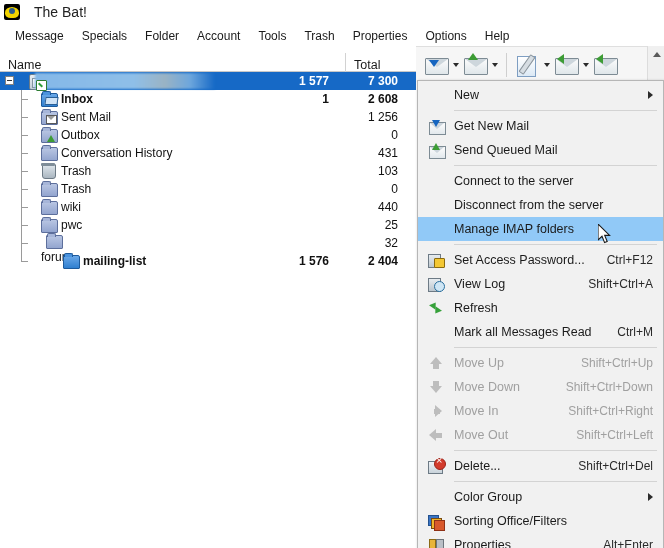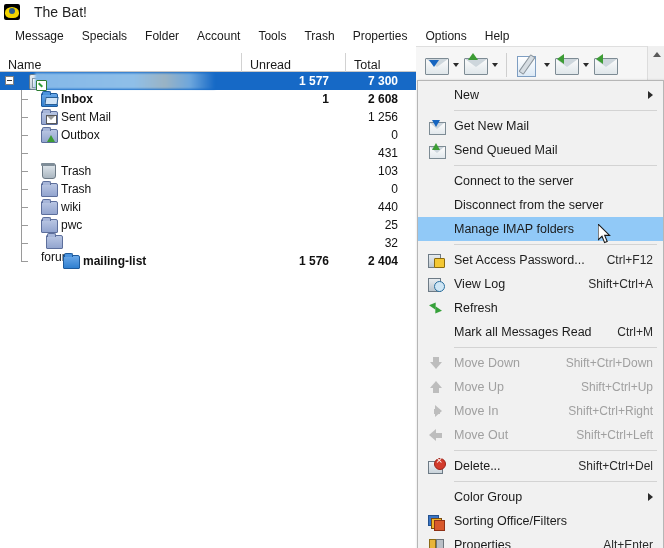--- a/index.html
+++ b/index.html
@@ -313,21 +313,20 @@
     <div class="mi">Account</div>
     <div class="mi">Tools</div>
     <div class="mi">Trash</div>
     <div class="mi">Properties</div>
     <div class="mi">Options</div>
     <div class="mi">Help</div>
   </div>
 
   <div class="colhdr">
     <div class="ch" style="left:0;width:241px;">Name</div>
-    <div class="ch sep" style="left:241px;width:104px;">Unread</div>
     <div class="ch sep" style="left:345px;width:71px;">Total</div>
   </div>
 
   <div class="toolbar">
     <div class="tb-btn">
       <div class="env"></div>
         <div class="ar ar-dn" style="top:9px;"></div>
     </div>
     <div class="tb-arrow"></div>
     <div class="tb-btn">
@@ -406,20 +405,26 @@
         </div>
         <span>Outbox</span>
       </div>
       <div class="unread"></div>
       <div class="total">0</div>
     </div>
 
     <div class="row">
       <div class="tline"></div>
         <div class="thor"></div>
+      <div class="nm" style="left:30px;">
+        <div class="ico">
+            <div class="folder"></div>
+          </div>
+        <span>Conversation History</span>
+      </div>
       <div class="unread"></div>
       <div class="total">431</div>
     </div>
 
     <div class="row">
       <div class="tline"></div>
         <div class="thor"></div>
       <div class="nm" style="left:30px;">
         <div class="ico">
             <div class="trash"></div>
@@ -571,36 +576,36 @@
 
     <div class="mrow">
       <span>Mark all Messages Read</span>
       <span class="shortcut">Ctrl+M</span>
     </div>
 
     <div class="msep"></div>
 
     <div class="mrow disabled">
       <span class="micon">
+          <span class="mi-moveu">
+            <span class="stem"></span>
+          </span>
+        </span>
+      <span>Move Up</span>
+      <span class="shortcut">Shift+Ctrl+Up</span>
+    </div>
+
+    <div class="mrow disabled">
+      <span class="micon">
           <span class="mi-moved">
             <span class="stem"></span>
           </span>
         </span>
       <span>Move Down</span>
       <span class="shortcut">Shift+Ctrl+Down</span>
-    </div>
-
-    <div class="mrow disabled">
-      <span class="micon">
-          <span class="mi-moveu">
-            <span class="stem"></span>
-          </span>
-        </span>
-      <span>Move Up</span>
-      <span class="shortcut">Shift+Ctrl+Up</span>
     </div>
 
     <div class="mrow disabled">
       <span class="micon">
           <span class="mi-mover">
             <span class="stem"></span>
           </span>
         </span>
       <span>Move In</span>
       <span class="shortcut">Shift+Ctrl+Right</span>

